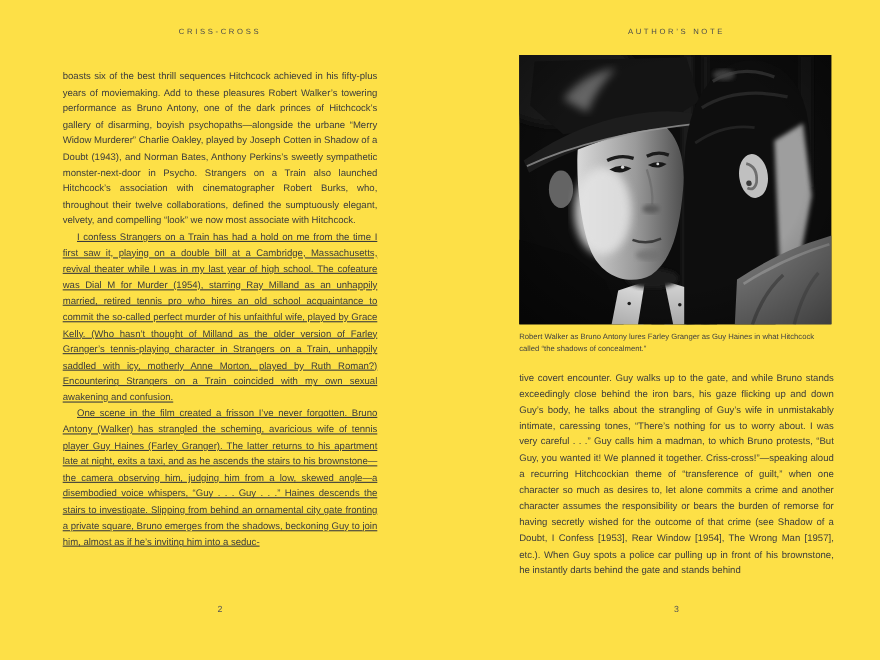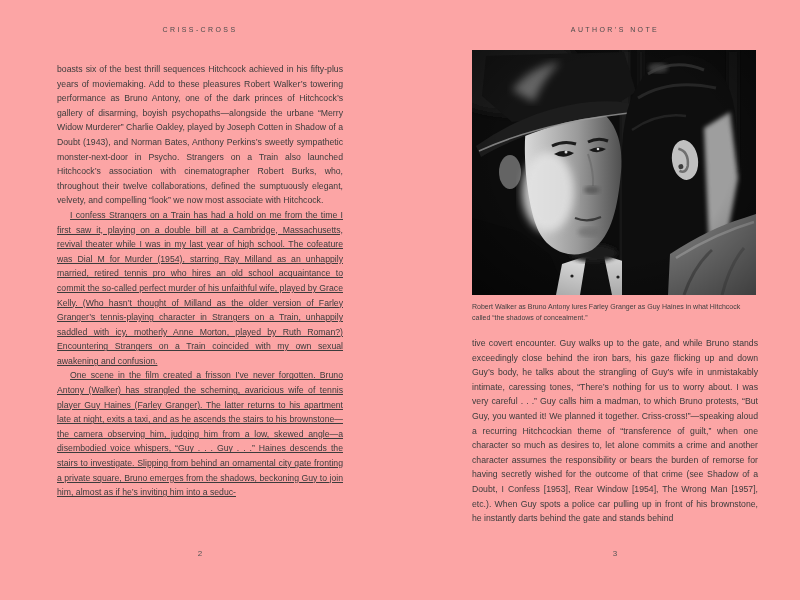--- a/index.html
+++ b/index.html
@@ -1,17 +1,17 @@
 <!DOCTYPE html>
 <html><head>
 <meta charset="utf-8">
 <style>
   html,body { margin:0; padding:0; background:#ffffff; }
   .spread {
-    position:relative; width:800px; height:600px; background:#fca5a5;
+    position:relative; width:800px; height:600px; background:#fde047;
     font-family:"Liberation Sans", sans-serif; overflow:hidden;
   }
   .page { position:absolute; top:0; width:286px; height:600px; }
   .page.left  { left:57px; }
   .page.right { left:472px; }
 
   .running-head {
     position:absolute; top:26px; left:0; width:100%;
     text-align:center; font-size:7px; letter-spacing:2.4px;
     color:#4a4a4a;

